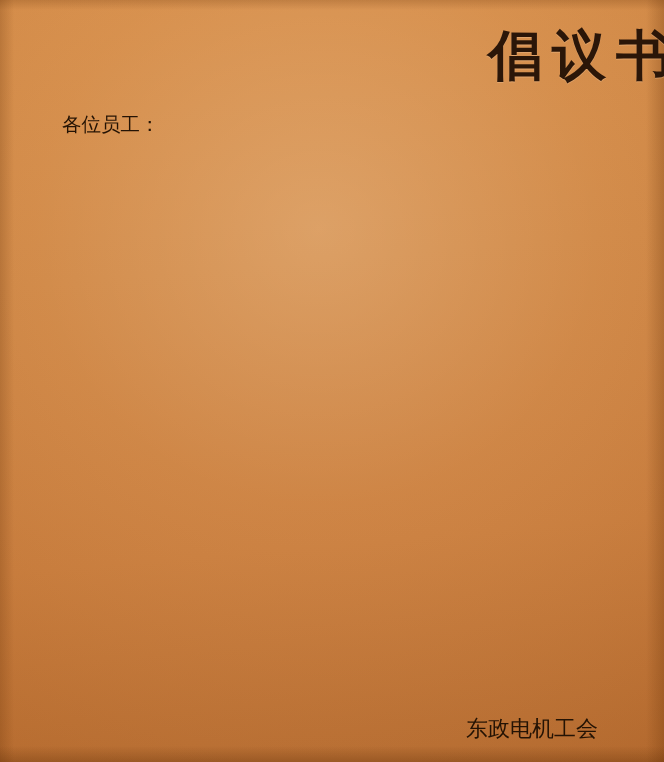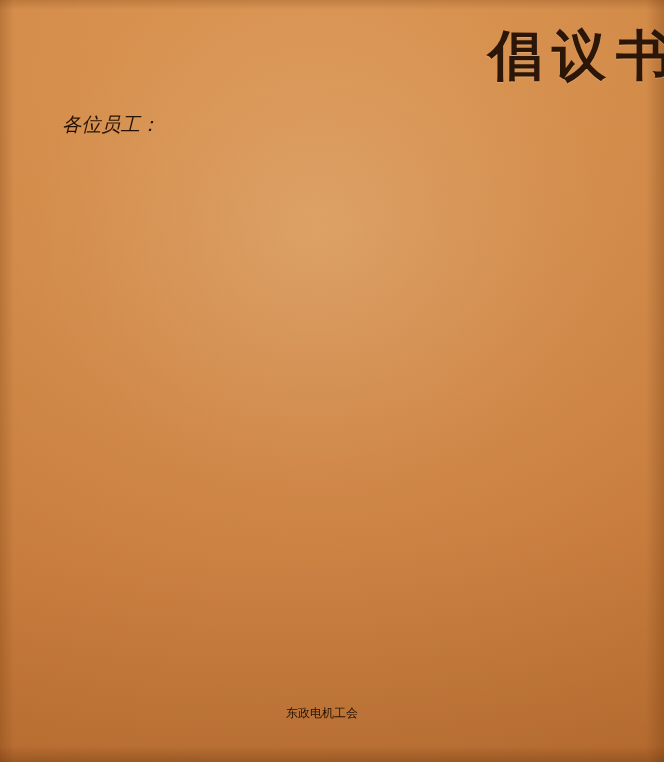--- a/index.html
+++ b/index.html
@@ -72,34 +72,34 @@
     width: 548px;
     font-size: 19.5px;
     line-height: 42px;
     color: #241304;
     text-align: justify;
     text-justify: inter-ideograph;
   }
 
   .salutation {
     margin: 0 0 0 0;
-    font-style: italic;
   }
 
   .para {
     margin: 0;
     text-indent: 2em;
   }
 
   .signature {
     position: absolute;
     right: 58px;
-    bottom: 28px;
+    bottom: 12px;
     width: 320px;
-    font-size: 12px;
+    text-align: right;
+    font-size: 22px;
     line-height: 42px;
     color: #241304;
   }
   .sig-line {
     display: block;
     padding-right: 8px;
   }
   .sig-line.date {
     padding-right: 0;
   }

